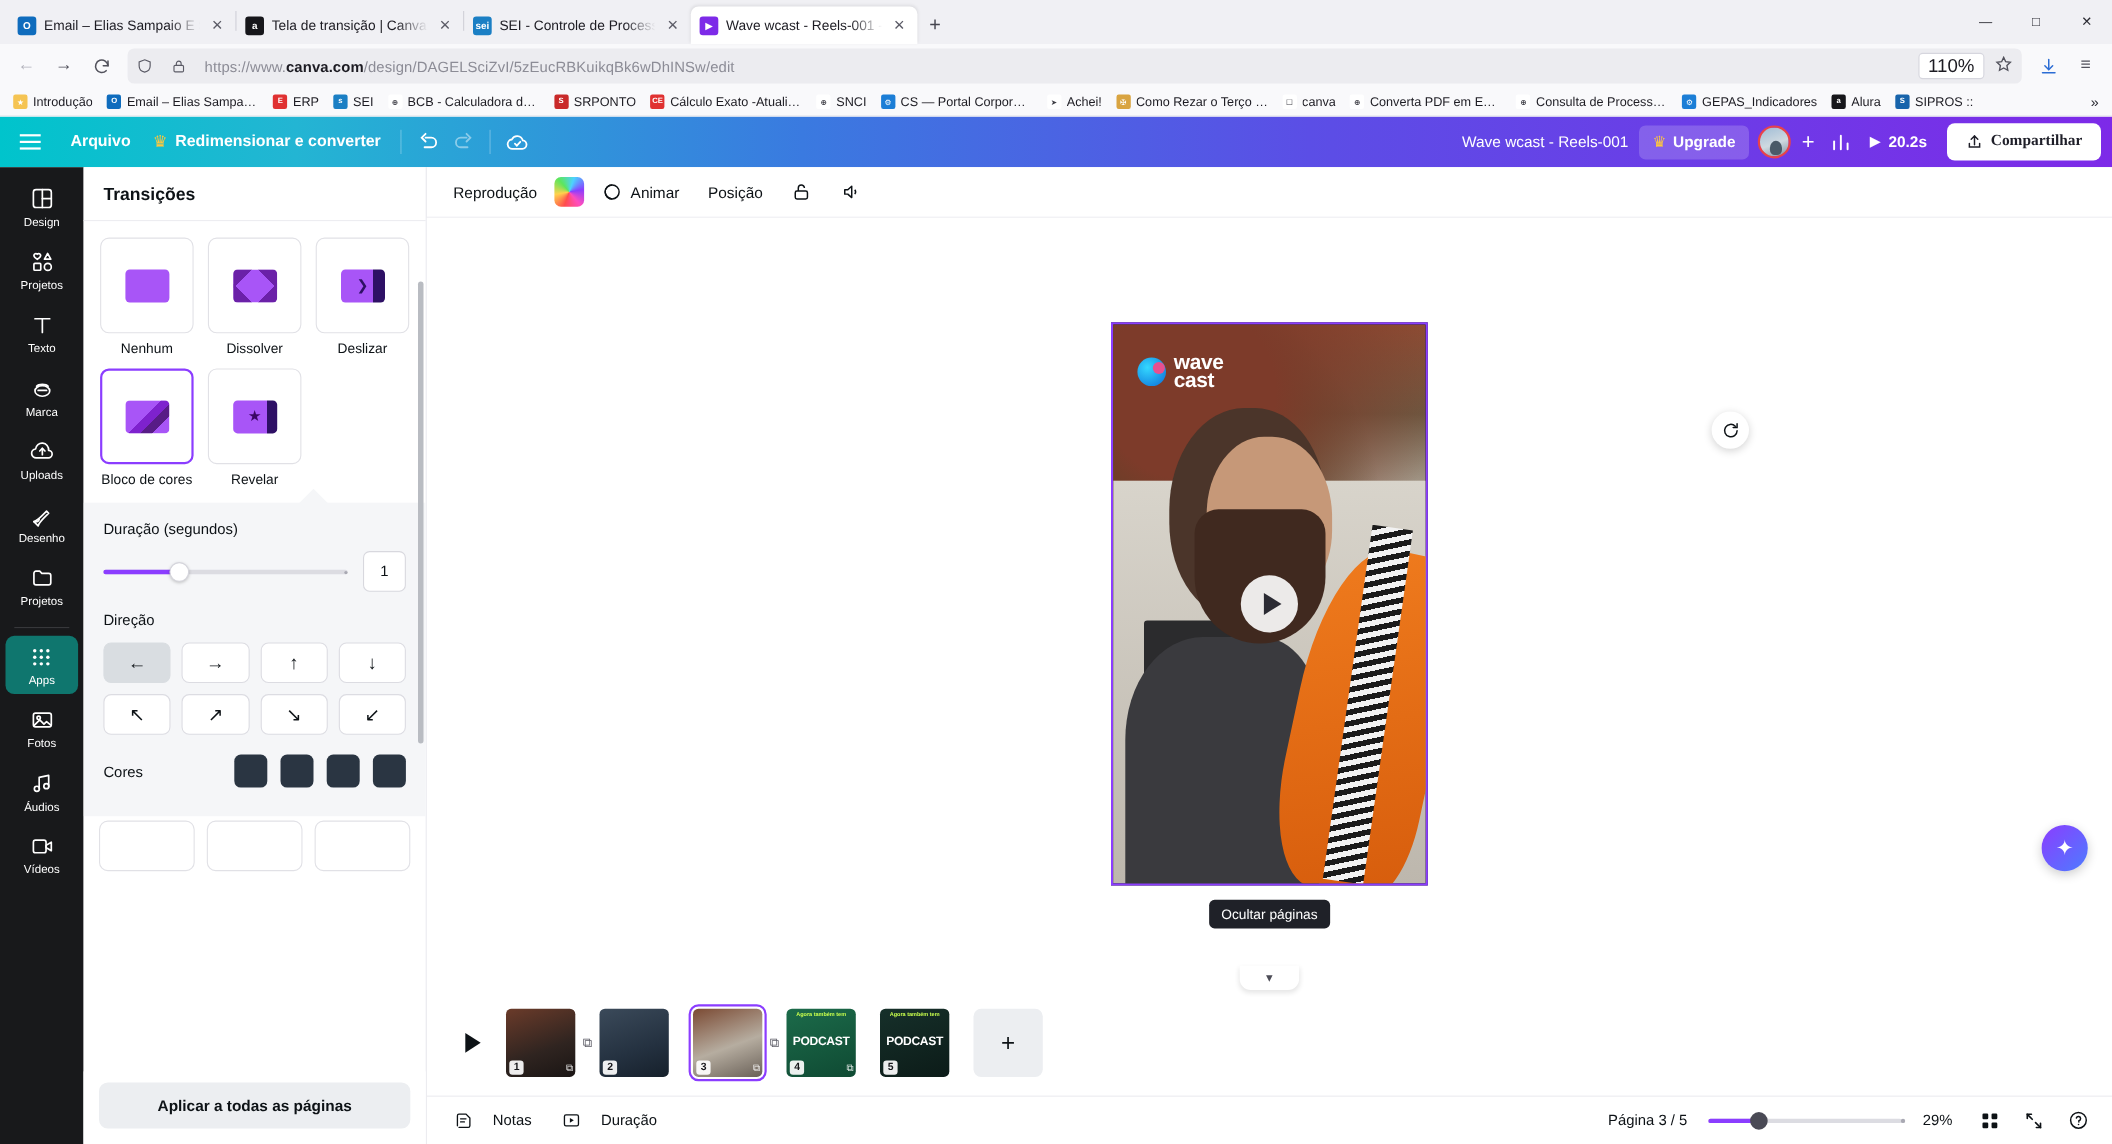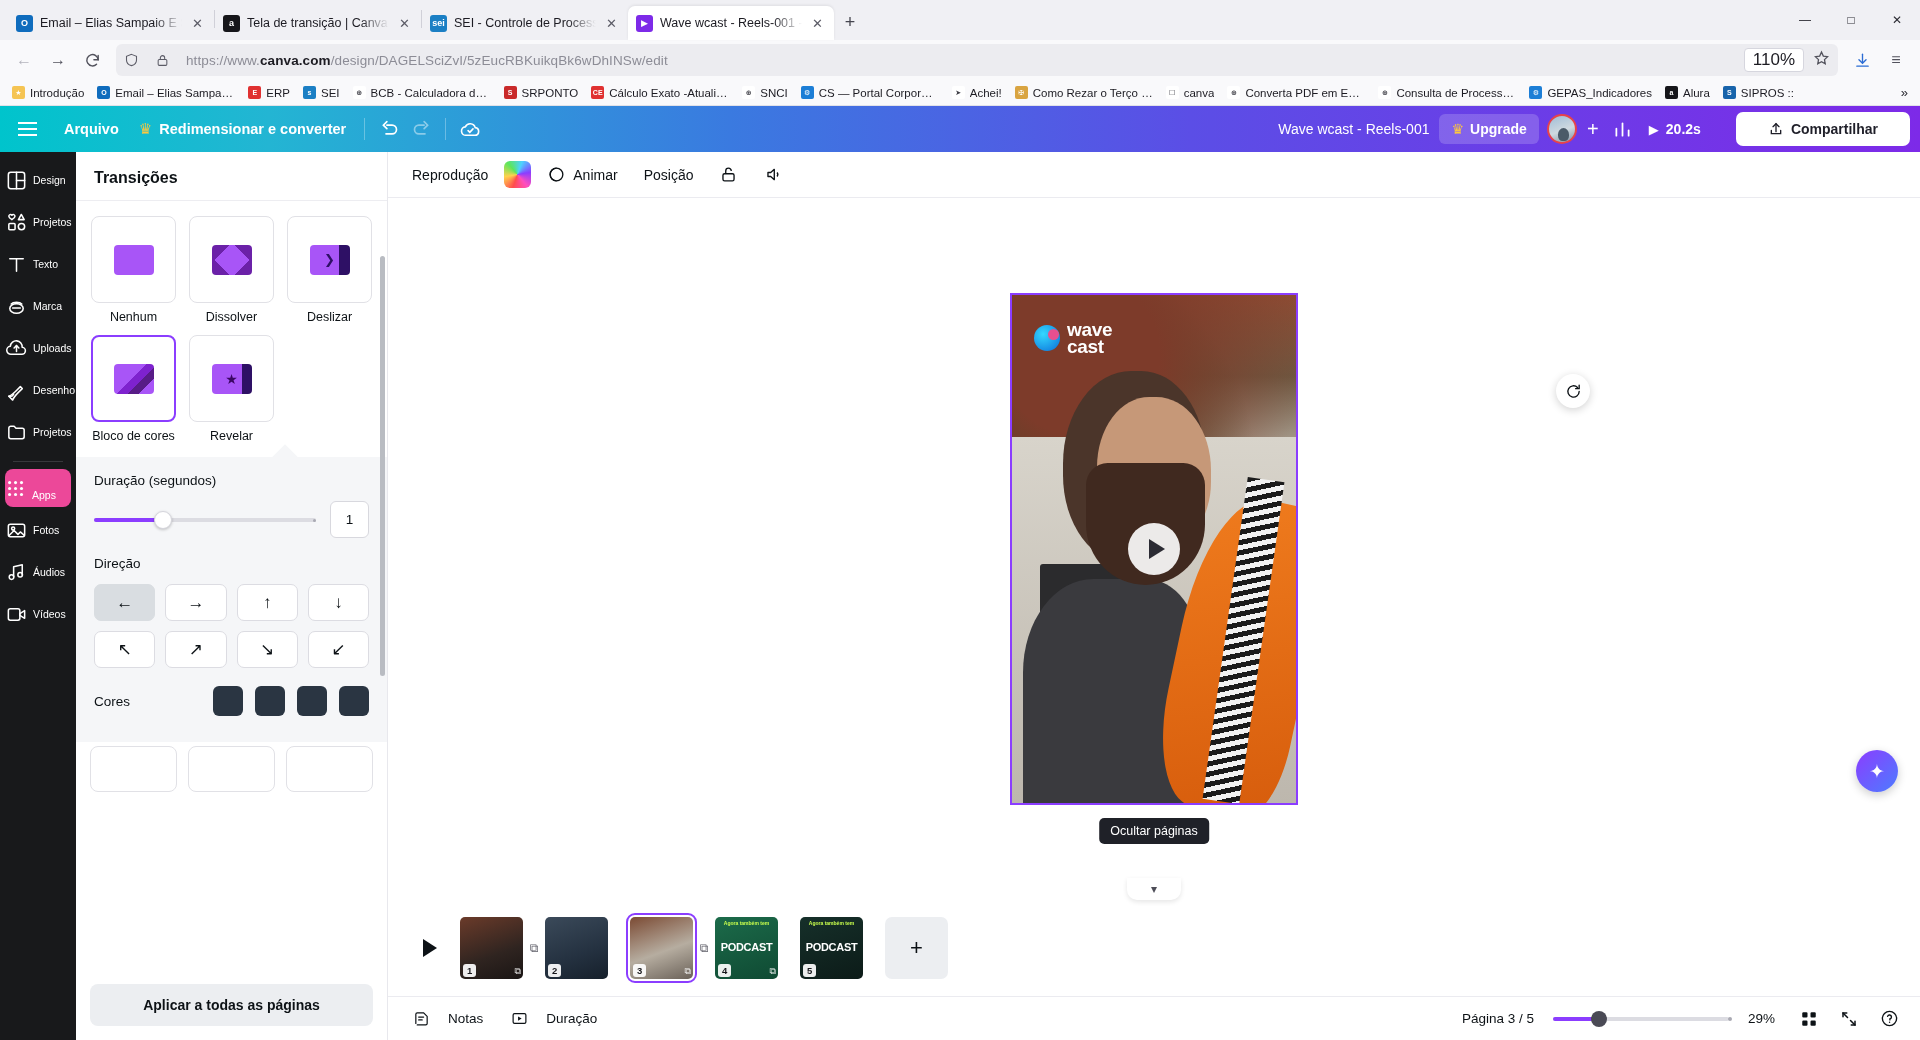--- a/index.html
+++ b/index.html
@@ -46,26 +46,26 @@
   .hsep{width:1px;height:22px;background:rgba(255,255,255,.3);margin:0 8px;}
   .hic{width:32px;height:32px;display:flex;align-items:center;justify-content:center;border-radius:6px;}
   .hic.dim{opacity:.45;}
   .hspacer{flex:1 1 auto;}
   .doctitle{font-size:14px;font-weight:400;padding:6px 10px;white-space:nowrap;}
   .upgrade{background:rgba(255,255,255,.18);border-radius:6px;padding:7px 12px;font-size:14px;font-weight:700;display:flex;align-items:center;gap:6px;}
   .avatar{width:30px;height:30px;border-radius:50%;border:2px solid #e8424a;background:linear-gradient(160deg,#9fbcd6,#cfd9e0 55%,#7e93a3);margin:0 2px 0 8px;position:relative;overflow:hidden;}
   .avatar::after{content:"";position:absolute;left:9px;top:12px;width:11px;height:13px;background:#4a5a68;border-radius:50% 50% 40% 40%;}
   .plusbtn{width:28px;height:28px;display:flex;align-items:center;justify-content:center;font-size:20px;font-weight:300;}
   .playchip{display:flex;align-items:center;gap:7px;font-size:14px;font-weight:700;padding:6px 10px;border-radius:6px;}
-  .sharebtn{background:#fff;color:#1f1f29;border-radius:7px;padding:9px 32px;font-size:14px;font-weight:700;display:flex;align-items:center;gap:7px;margin-left:25px;}
+  .sharebtn{background:#fff;color:#1f1f29;border-radius:7px;padding:9px 17px;font-size:14px;font-weight:700;display:flex;align-items:center;gap:7px;margin-left:8px;font-family:Liberation Serif, serif;}
 
   .cvbody{flex:1 1 auto;display:flex;min-height:0;}
   .rail{width:76px;background:#18191b;flex:0 0 76px;display:flex;flex-direction:column;align-items:center;padding-top:8px;overflow:hidden;}
-  .railitem{width:66px;padding:9px 0 7px;border-radius:8px;display:flex;flex-direction:row;align-items:center;gap:5px;color:#fff;margin-bottom:3px;}
-  .railitem.active{background:#ec4899;align-items:flex-end;}
+  .railitem{width:66px;padding:9px 0 7px;border-radius:8px;display:flex;flex-direction:column;align-items:center;gap:5px;color:#fff;margin-bottom:3px;}
+  .railitem.active{background:#0f766e;}
   .railitem .rlabel{font-size:10.5px;line-height:1;}
   .raildiv{width:50px;height:1px;background:#37383b;margin:7px 0;}
 
   .panel{width:312px;flex:0 0 312px;background:#fff;display:flex;flex-direction:column;position:relative;border-right:1px solid #e8e8ed;min-height:0;}
   .panel-head{padding:17px 18px 13px;font-size:16px;font-weight:700;color:#0d1216;border-bottom:1px solid #ededf1;}
   .panel-scroll{flex:1 1 auto;overflow:hidden;position:relative;}
   .transgrid{display:grid;grid-template-columns:repeat(3,1fr);gap:11px;padding:15px 14px 6px;}
   .tcard{display:flex;flex-direction:column;align-items:center;gap:7px;}
   .tbox{width:85px;height:87px;border:1px solid #e1e1e6;border-radius:8px;display:flex;align-items:center;justify-content:center;background:#fff;}
   .tbox.sel{border:2px solid #8b3dff;}

